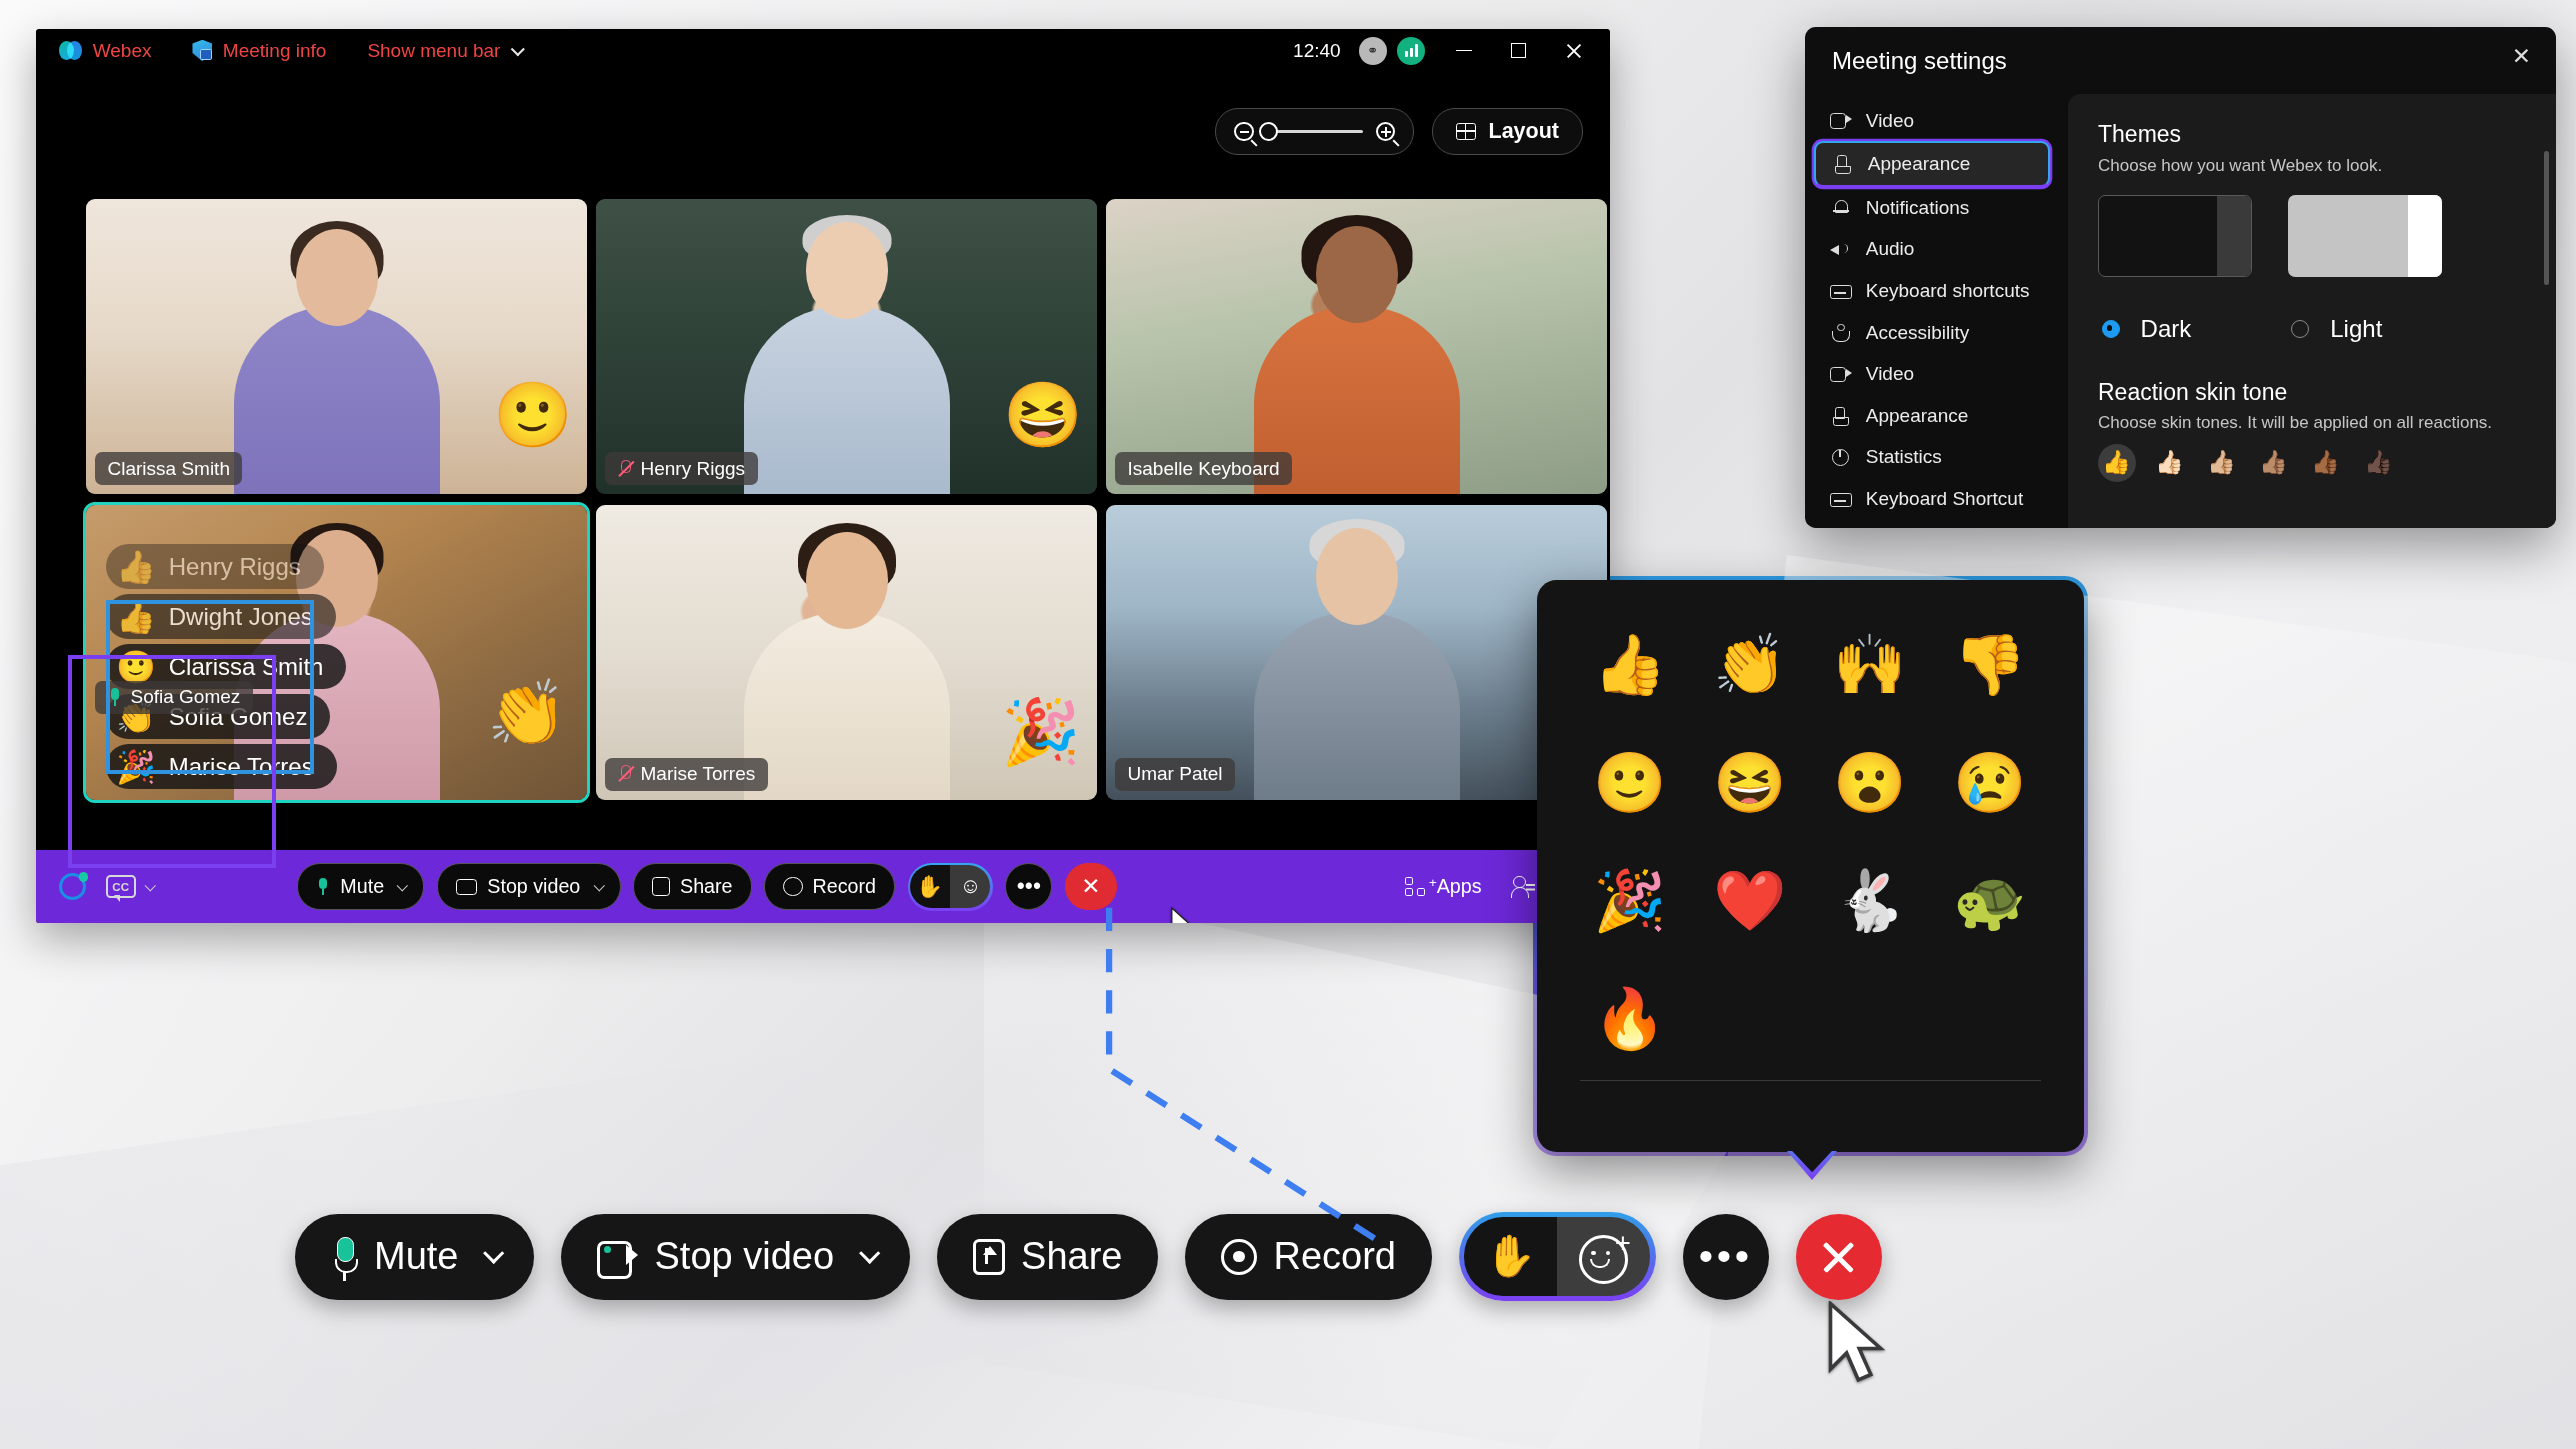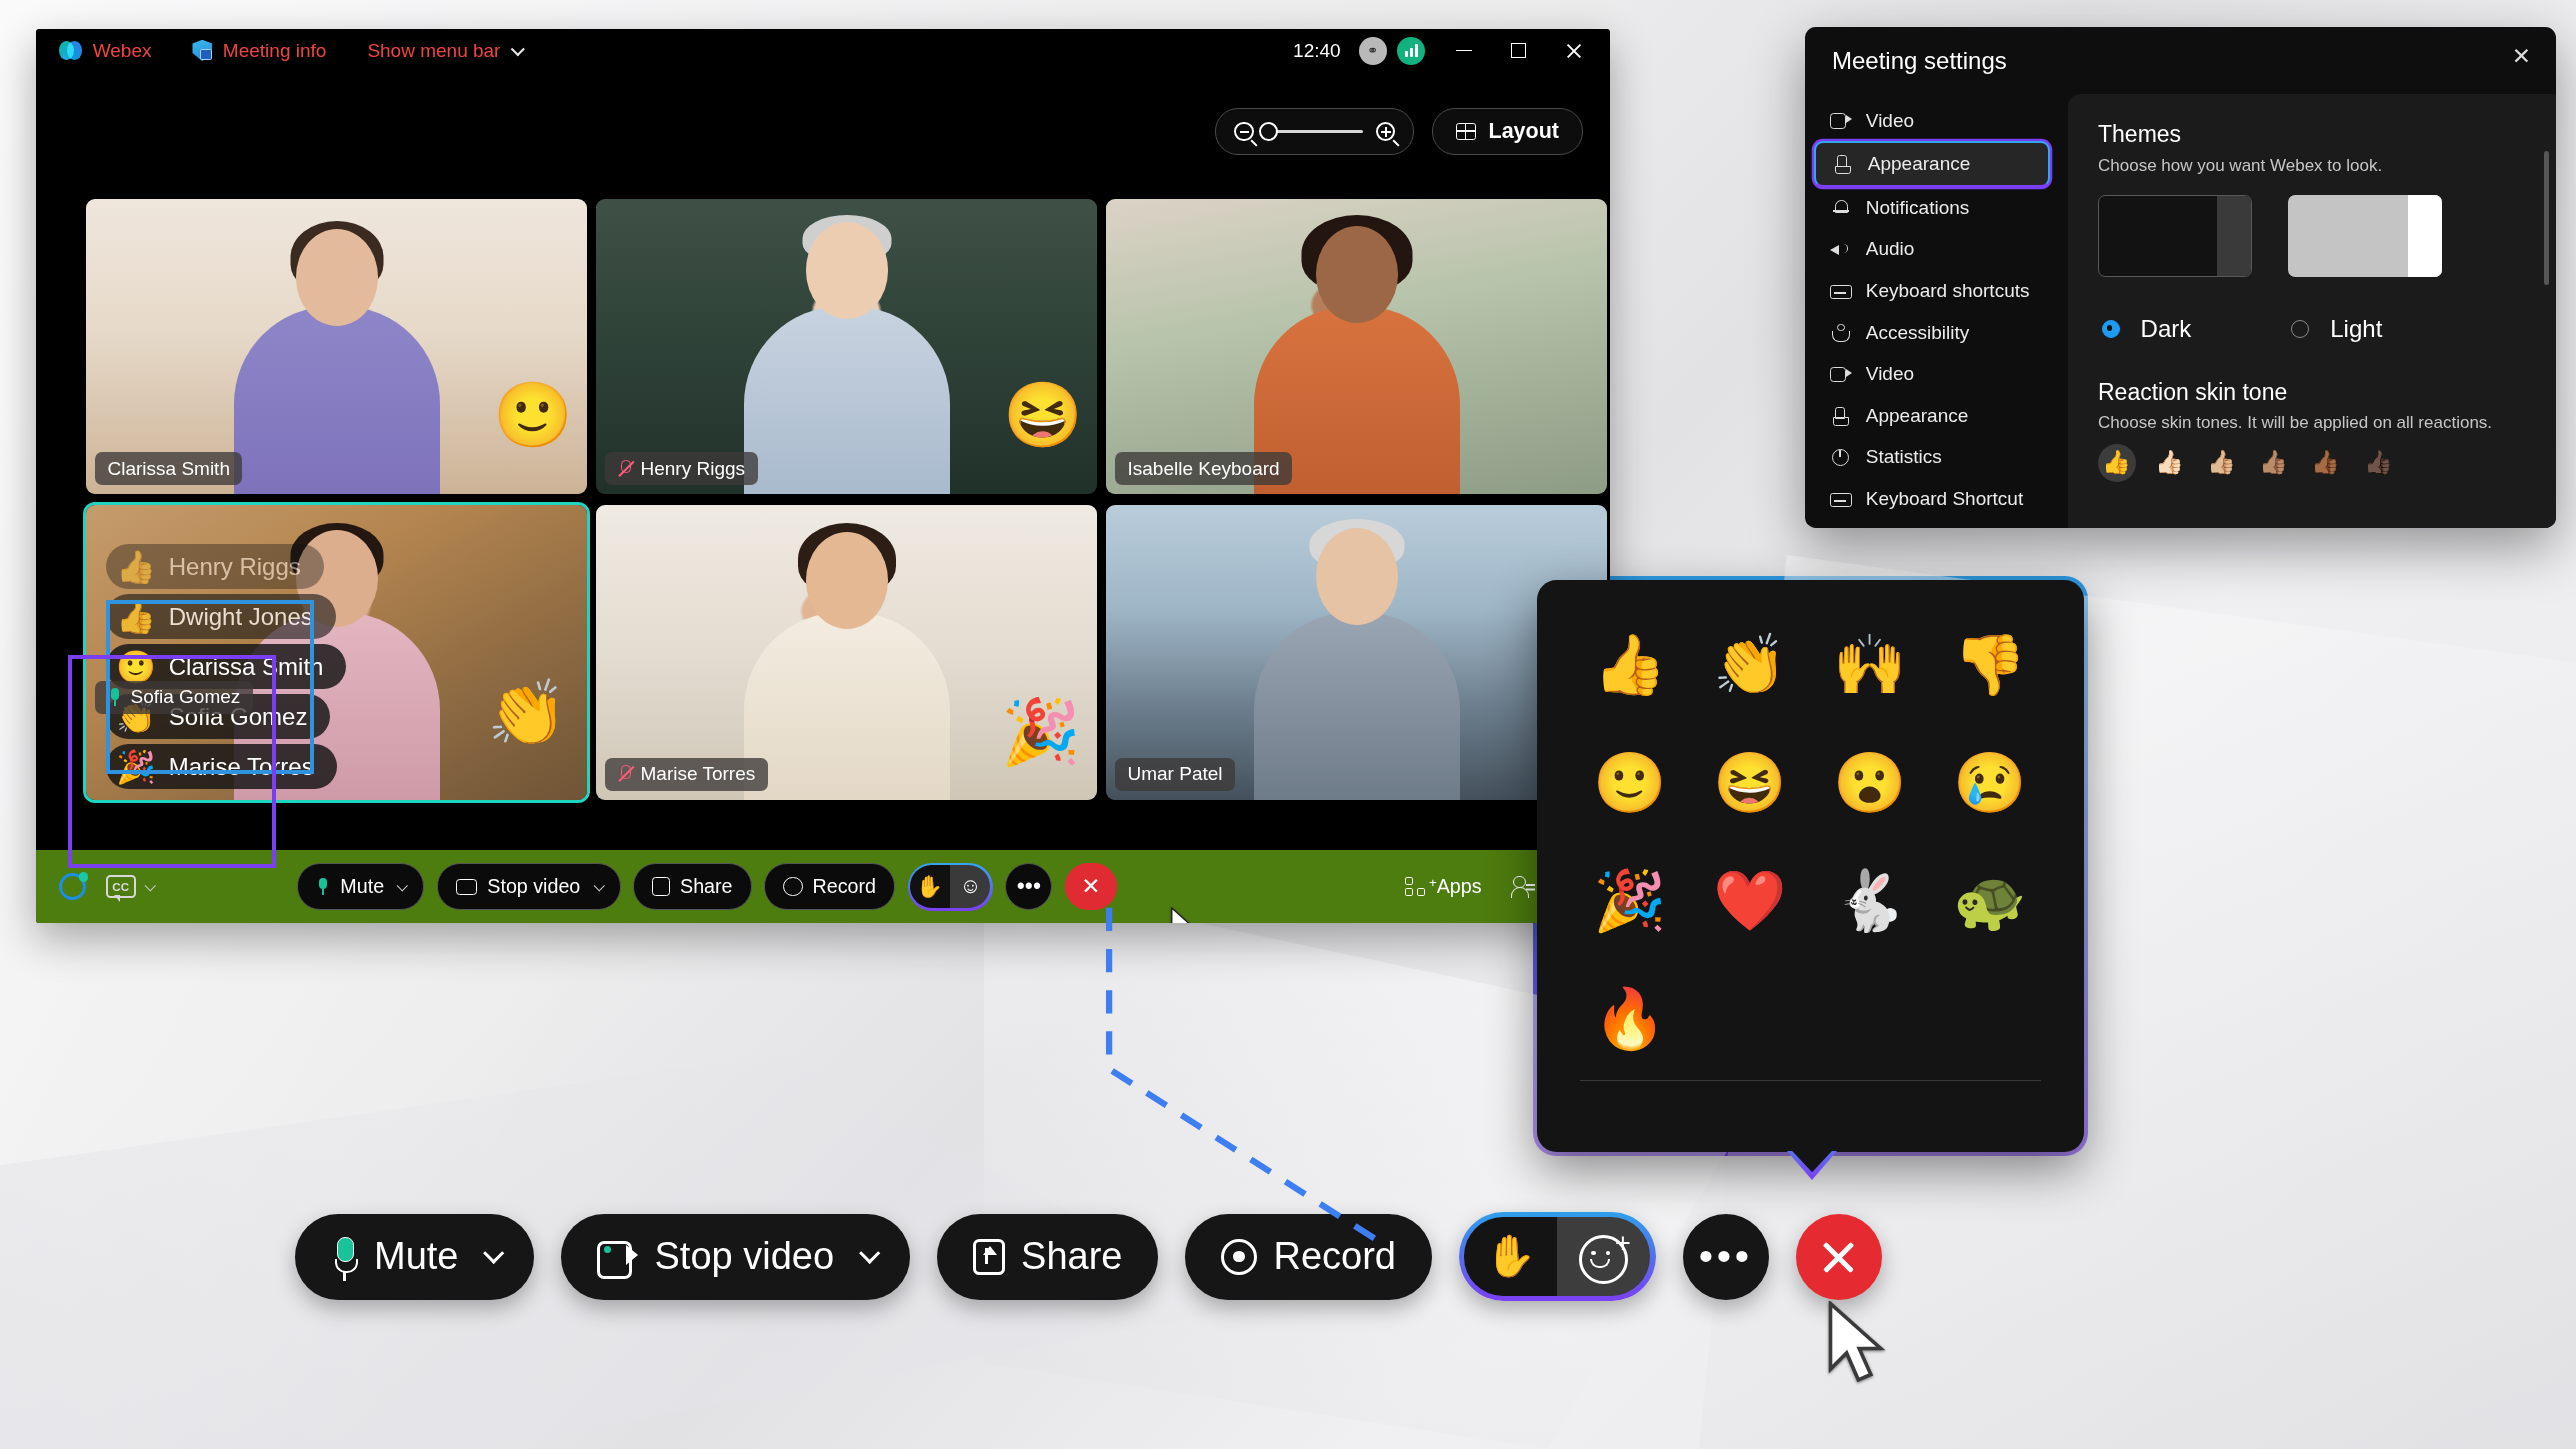--- a/index.html
+++ b/index.html
@@ -180,21 +180,21 @@
   .toast.fading2{ opacity:.72; }
 
   
   .anno-rect{ position:absolute; pointer-events:none; z-index:30; }
   .anno-blue{ border:4.5px solid #2f93e0; }
   .anno-purple{ border:4.5px solid #7b3ff2; }
 
   
   .wtoolbar{
     position:absolute; left:0; right:0; bottom:0; height:73px;
-    background:#4d7c0f; display:flex; align-items:center; padding:0 23px;
+    background:#6d28d9; display:flex; align-items:center; padding:0 23px;
   }
   .assistant-ring{ width:27px;height:27px;border-radius:50%;border:3.6px solid #1a8fe3;position:relative;}
   .assistant-ring::after{content:'';position:absolute;right:-5.4px;top:-3.6px;width:9.8px;height:9.8px;border-radius:50%;background:#19c9a4;}
   .cc-ico{ width:30px;height:23px;border:2px solid #d8d8d8;border-radius:4.5px;color:#d8d8d8;
      font-size:11.6px;display:flex;align-items:center;justify-content:center;font-weight:bold;position:relative;}
   .cc-ico::after{content:'';position:absolute;left:6.3px;bottom:-6.3px;border-left:6.3px solid transparent;border-right:0 solid transparent;border-top:7.2px solid #d8d8d8;}
   .mini-chev{display:inline-block;width:8px;height:8px;border-right:1.8px solid #ccc;border-bottom:1.8px solid #ccc;transform:rotate(45deg) translateY(-1.8px);}
   .wt-center{ display:flex; align-items:center; gap:12.5px; margin:0 auto; }
   .wpill{
     height:47px; border-radius:23px; border:0.9px solid #555;

